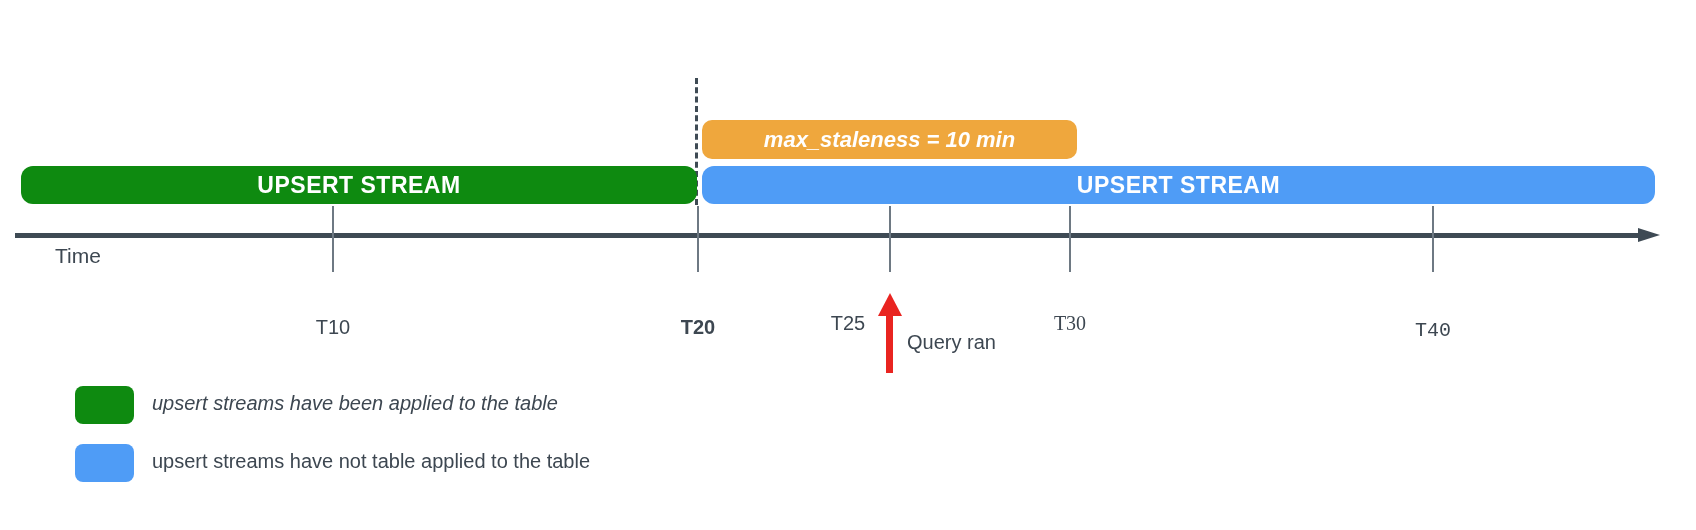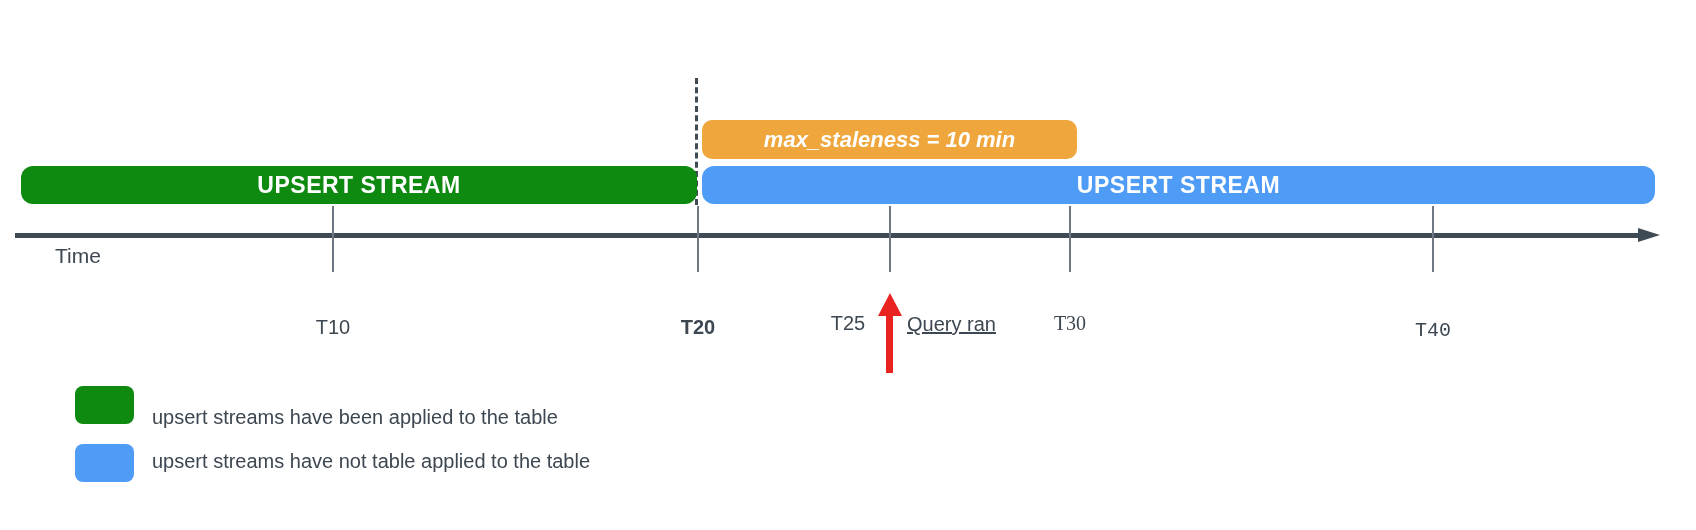--- a/index.html
+++ b/index.html
@@ -118,42 +118,41 @@
   }
   .query-arrow-shaft {
     left: 886px;
     top: 313px;
     width: 7px;
     height: 60px;
     background: var(--arrow_red);
   }
   .query-label {
     left: 907px;
-    top: 313px;
+    top: 331px;
     font-size: 20px;
     color: var(--label_text);
     white-space: nowrap;
-    text-decoration: underline;
   }
 
   .legend-swatch {
     left: 75px;
     width: 59px;
     height: 38px;
     border-radius: 8px;
   }
   .legend-swatch-applied { top: 386px; background: var(--applied_green); }
   .legend-swatch-pending { top: 444px; background: var(--pending_blue); }
   .legend-label {
     left: 152px;
     font-size: 20px;
     color: var(--label_text);
     white-space: nowrap;
   }
-  .legend-label-applied { top: 406px; }
+  .legend-label-applied { top: 392px; font-style: italic; }
   .legend-label-pending { top: 450px; }
 </style>
 </head>
 <body>
 
 <div class="stage">
 
 
   <div class="abs dashed-line"></div>
 

